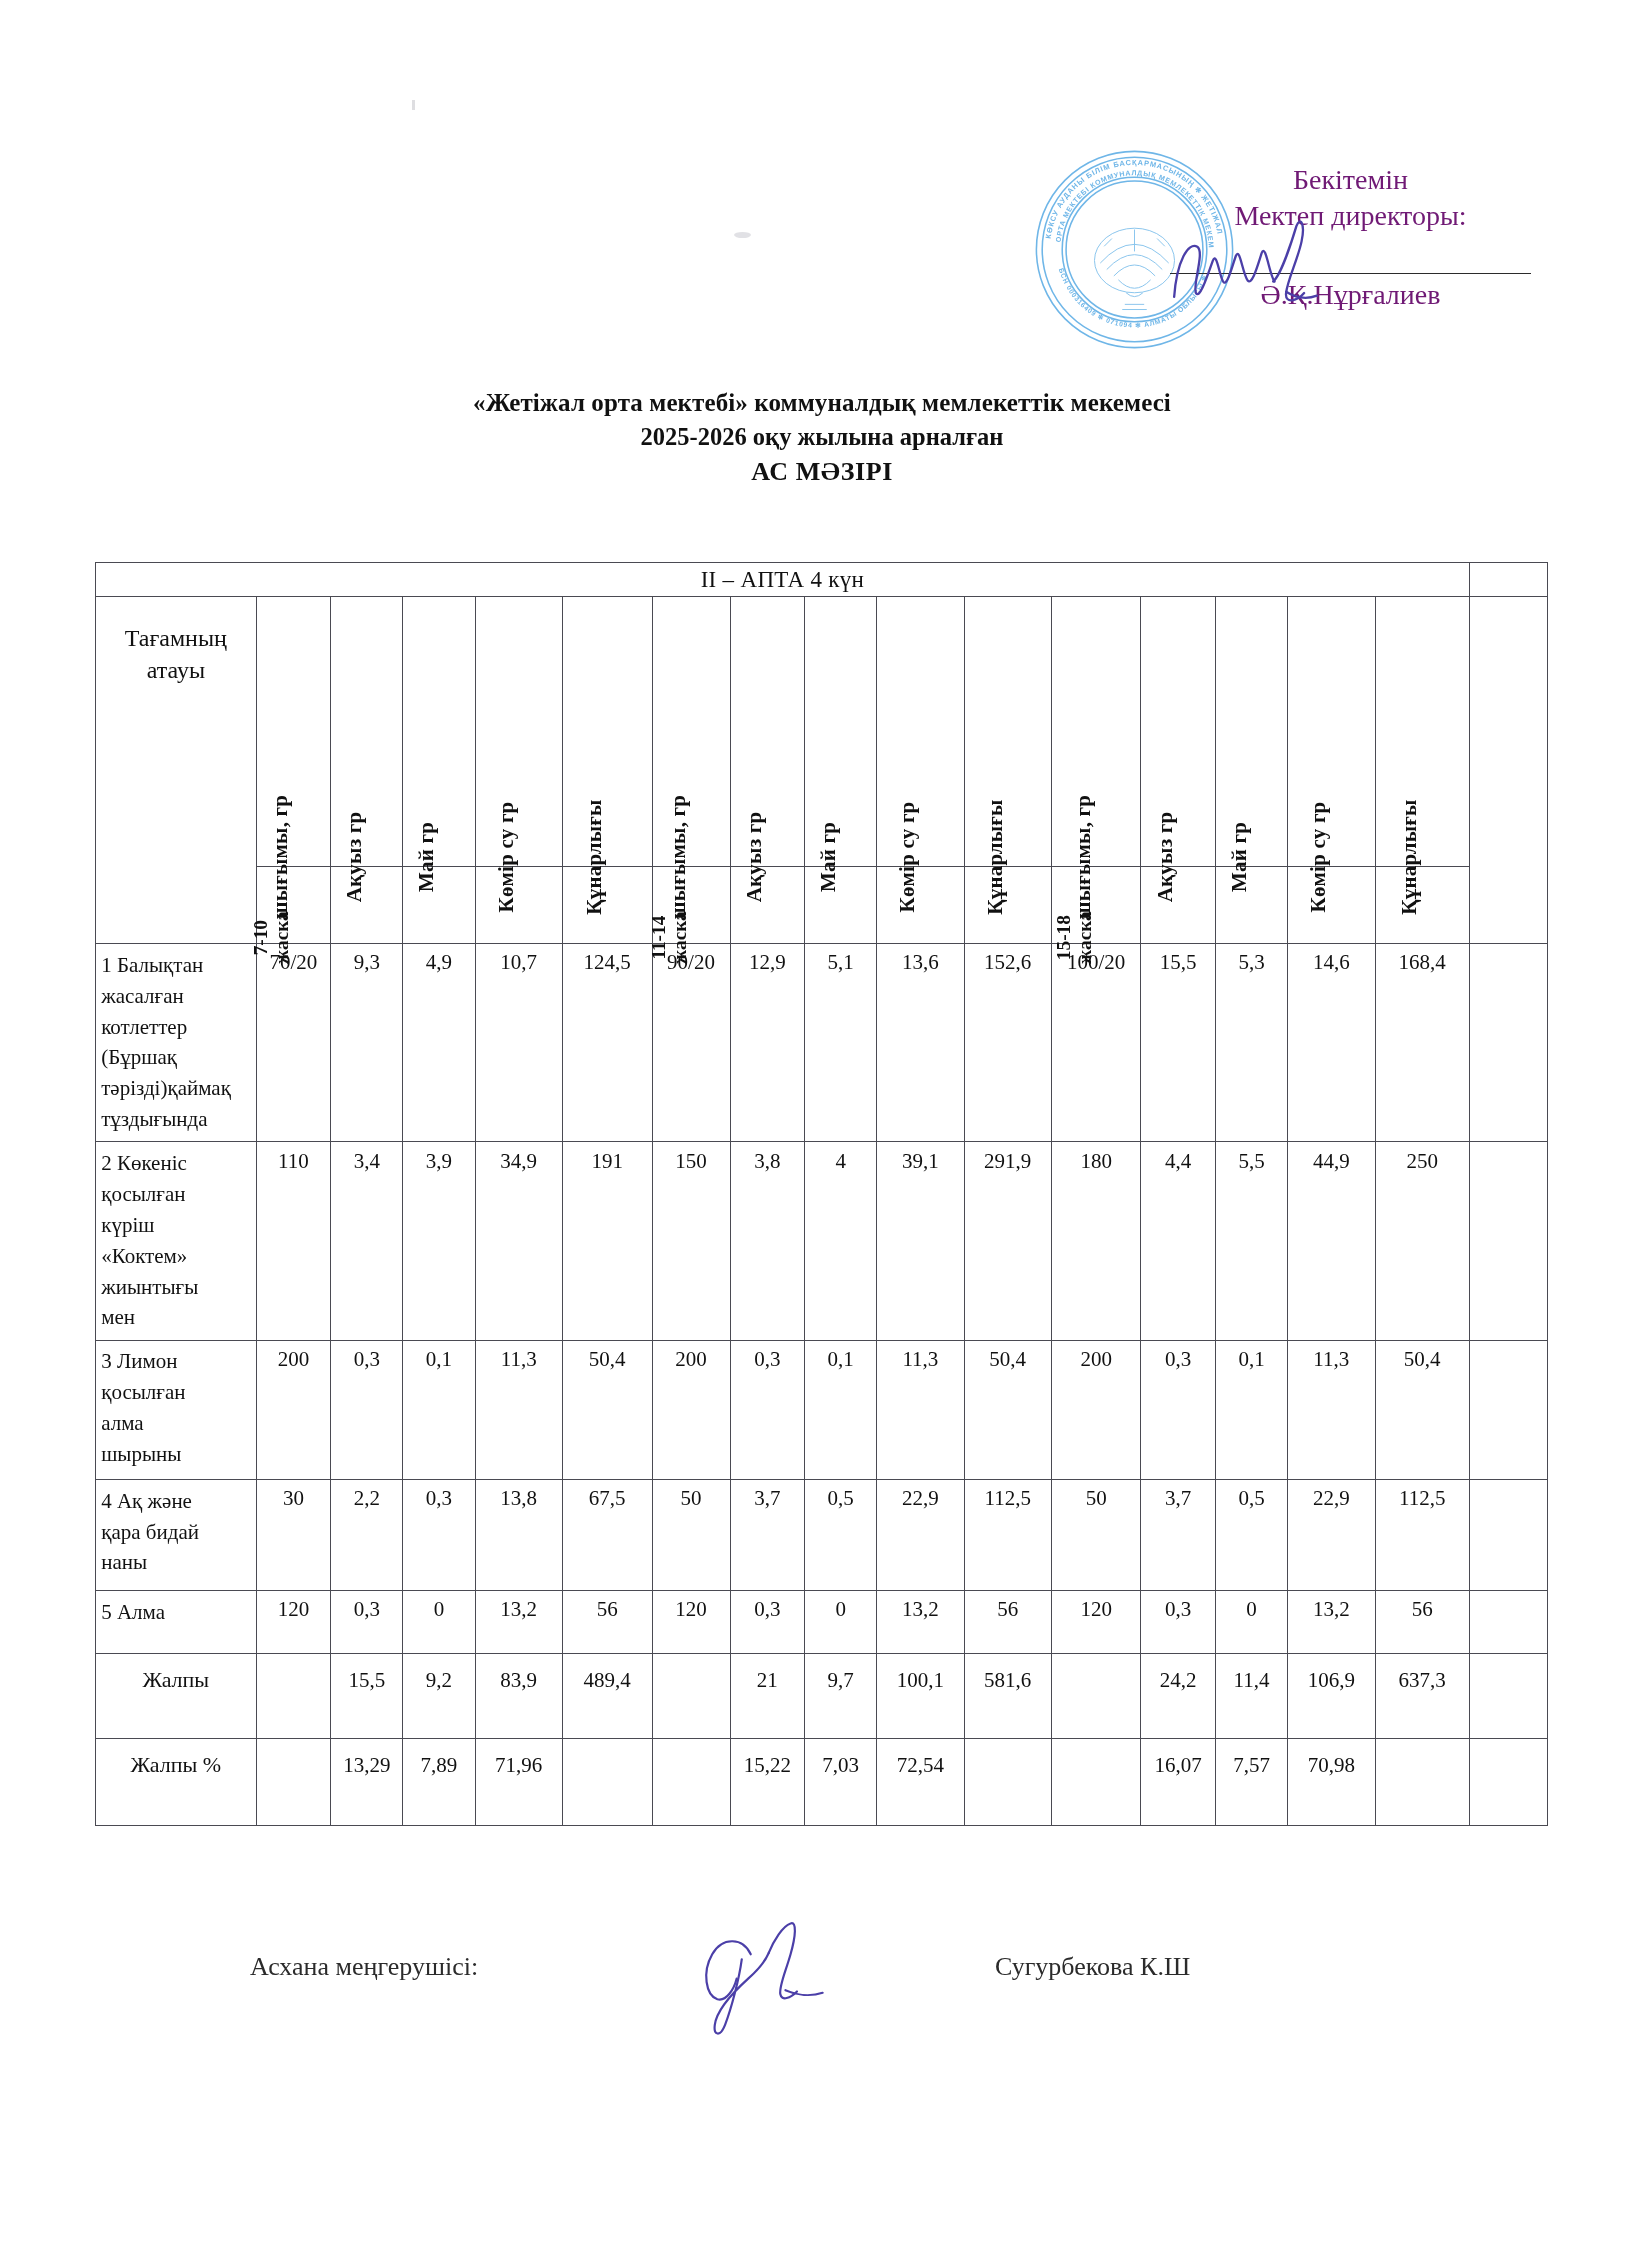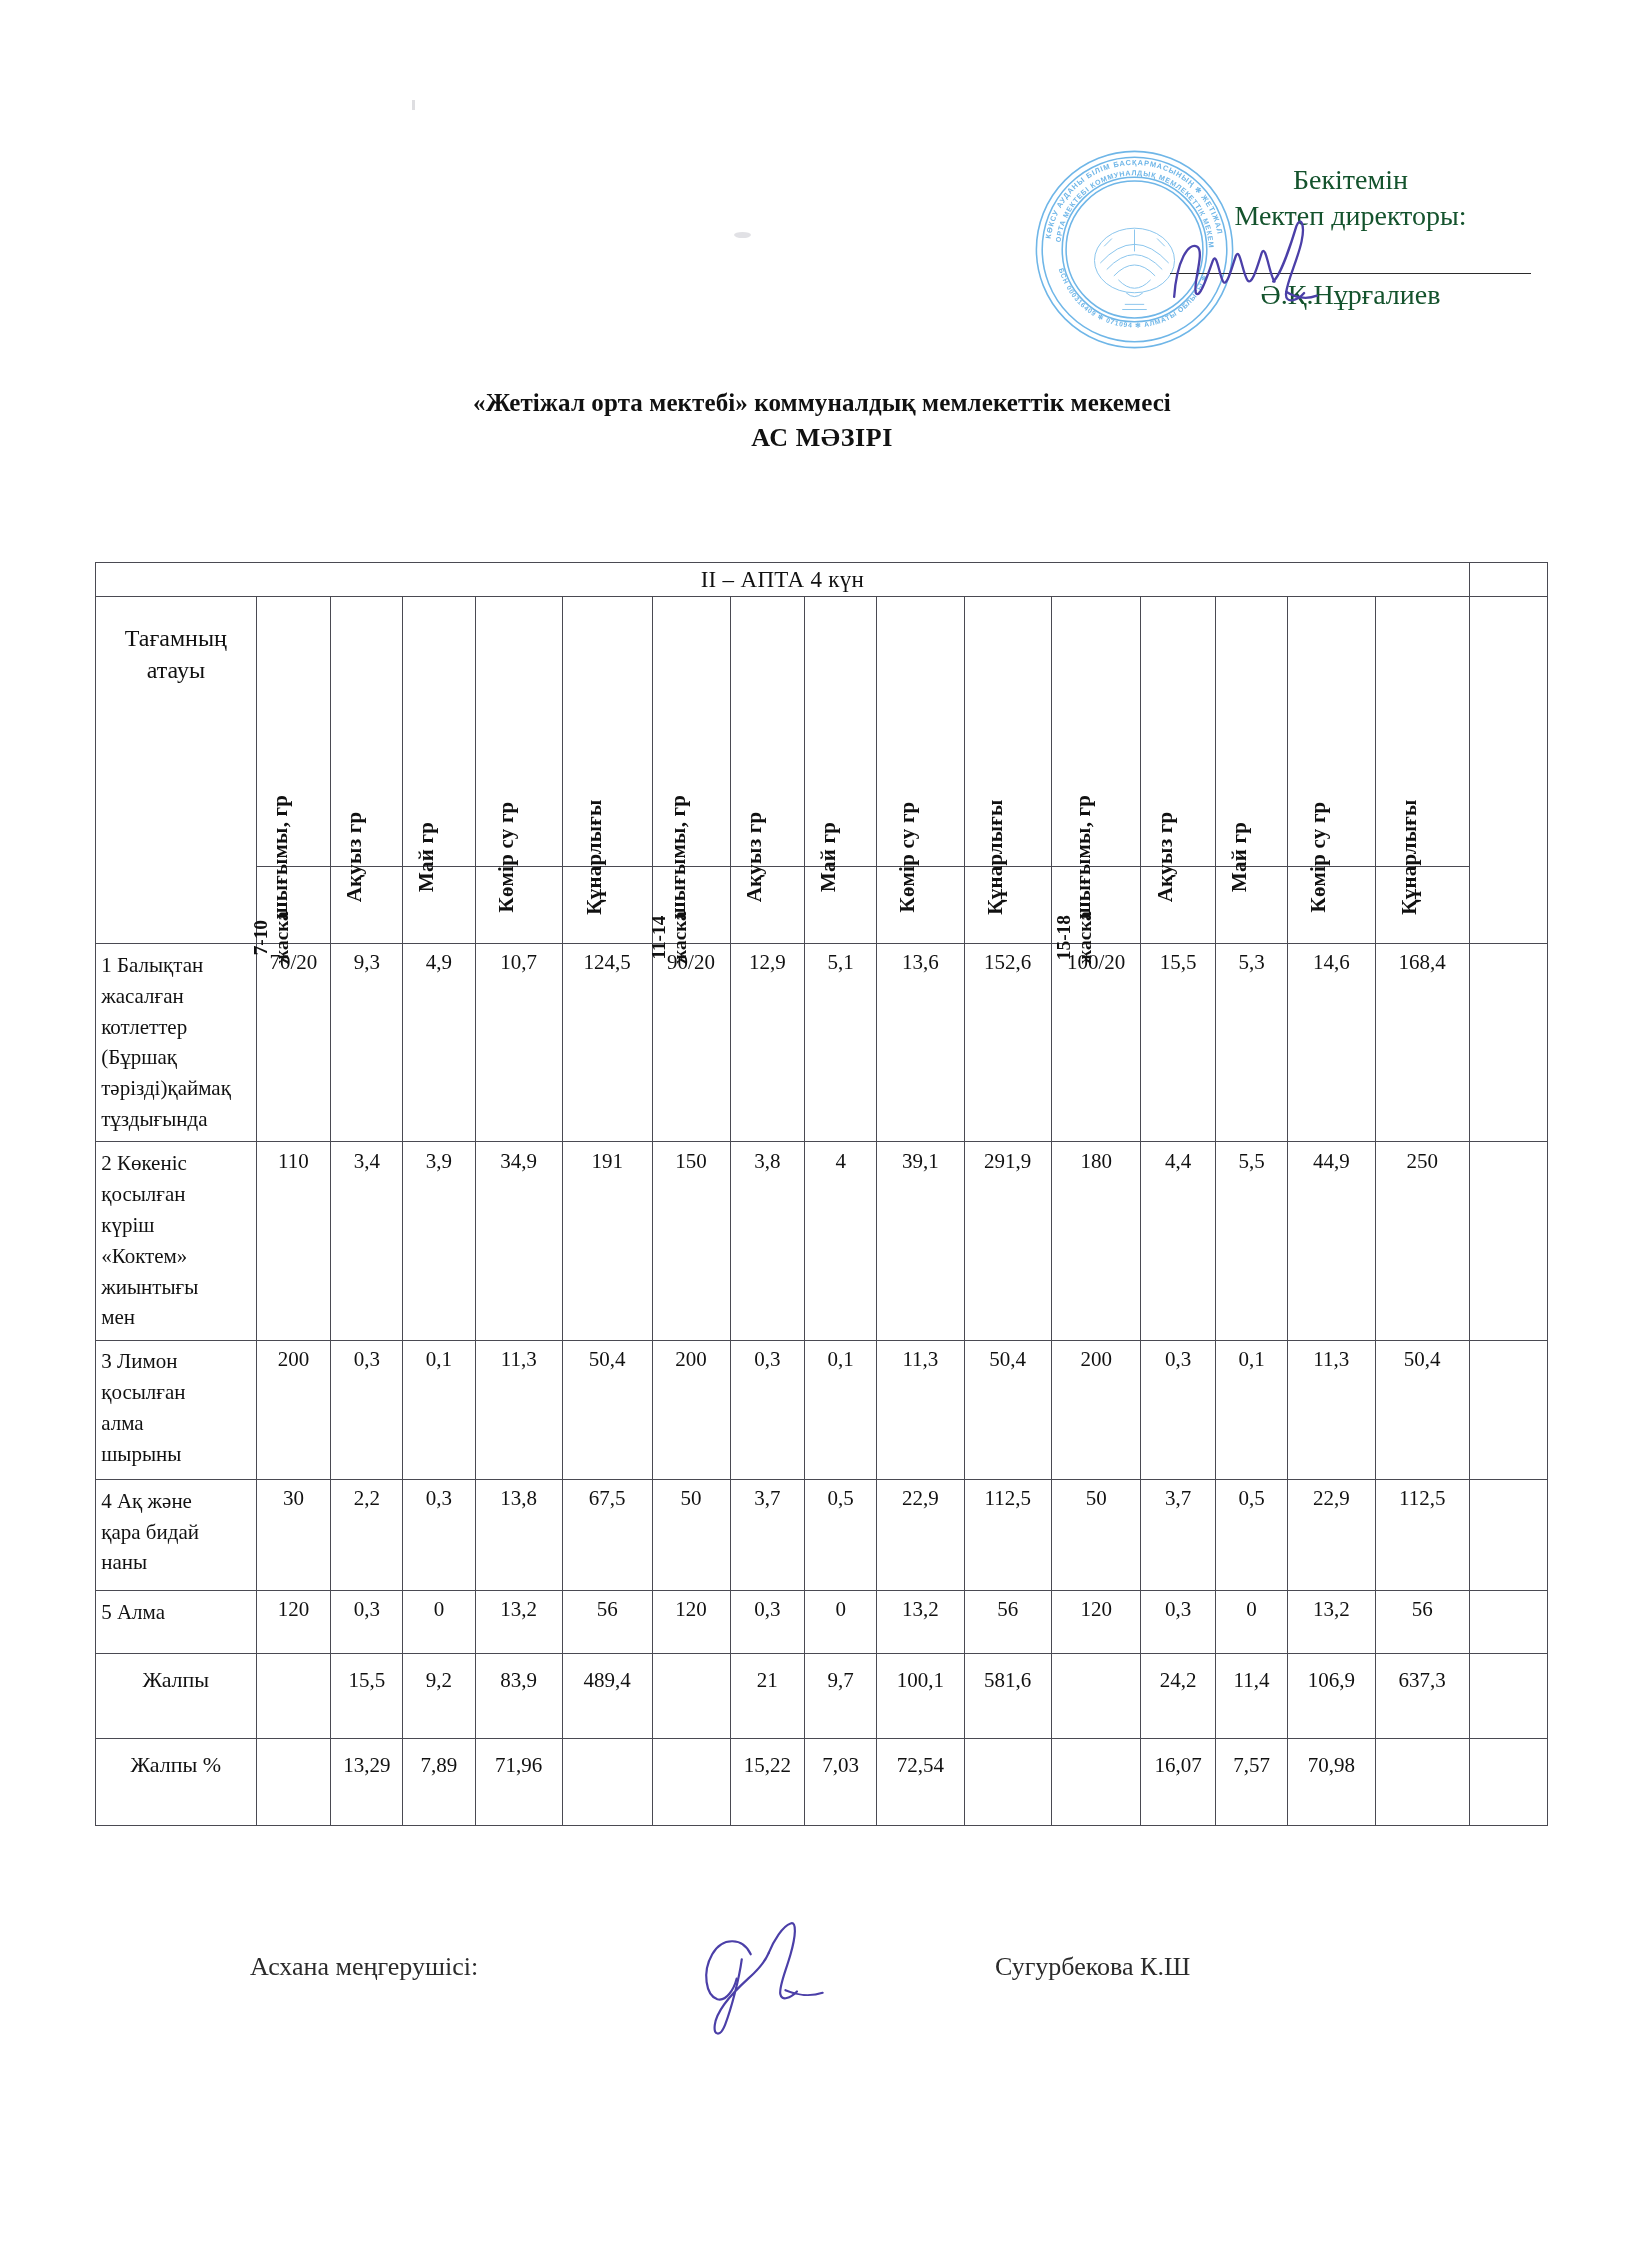--- a/index.html
+++ b/index.html
@@ -14,21 +14,21 @@
 
   
   .approval{
     position:absolute;
     right:113px;
     top:162px;
     width:361px;
     text-align:center;
     font-size:28px;
     line-height:1.30;
-    color:#14532d;
+    color:#701a75;
     z-index:4;
   }
   .approval .ln{white-space:nowrap;}
   .approval .sig-rule{
     border-bottom:1.4px solid #2b2b2b;
     height:37px;
     margin-top:1.3px;
   }
   .approval .director-name{padding-top:2.6px;white-space:nowrap;}
 
@@ -230,20 +230,21 @@
 
   <div class="approval">
     <div class="ln">Бекітемін</div>
     <div class="ln">Мектеп директоры:</div>
     <div class="sig-rule"></div>
     <div class="director-name">Ә.Қ.Нұрғалиев</div>
   </div>
 
   <div class="titles">
     <div class="t1">«Жетіжал орта мектебі» коммуналдық мемлекеттік мекемесі</div>
+    <div class="t2">2025-2026 оқу жылына арналған</div>
     <div class="t3">АС МӘЗІРІ</div>
   </div>
 
   <table class="menu">
     <colgroup>
       <col style="width:138px">
       <col style="width:64px">
         <col style="width:62px">
         <col style="width:62px">
         <col style="width:75px">

